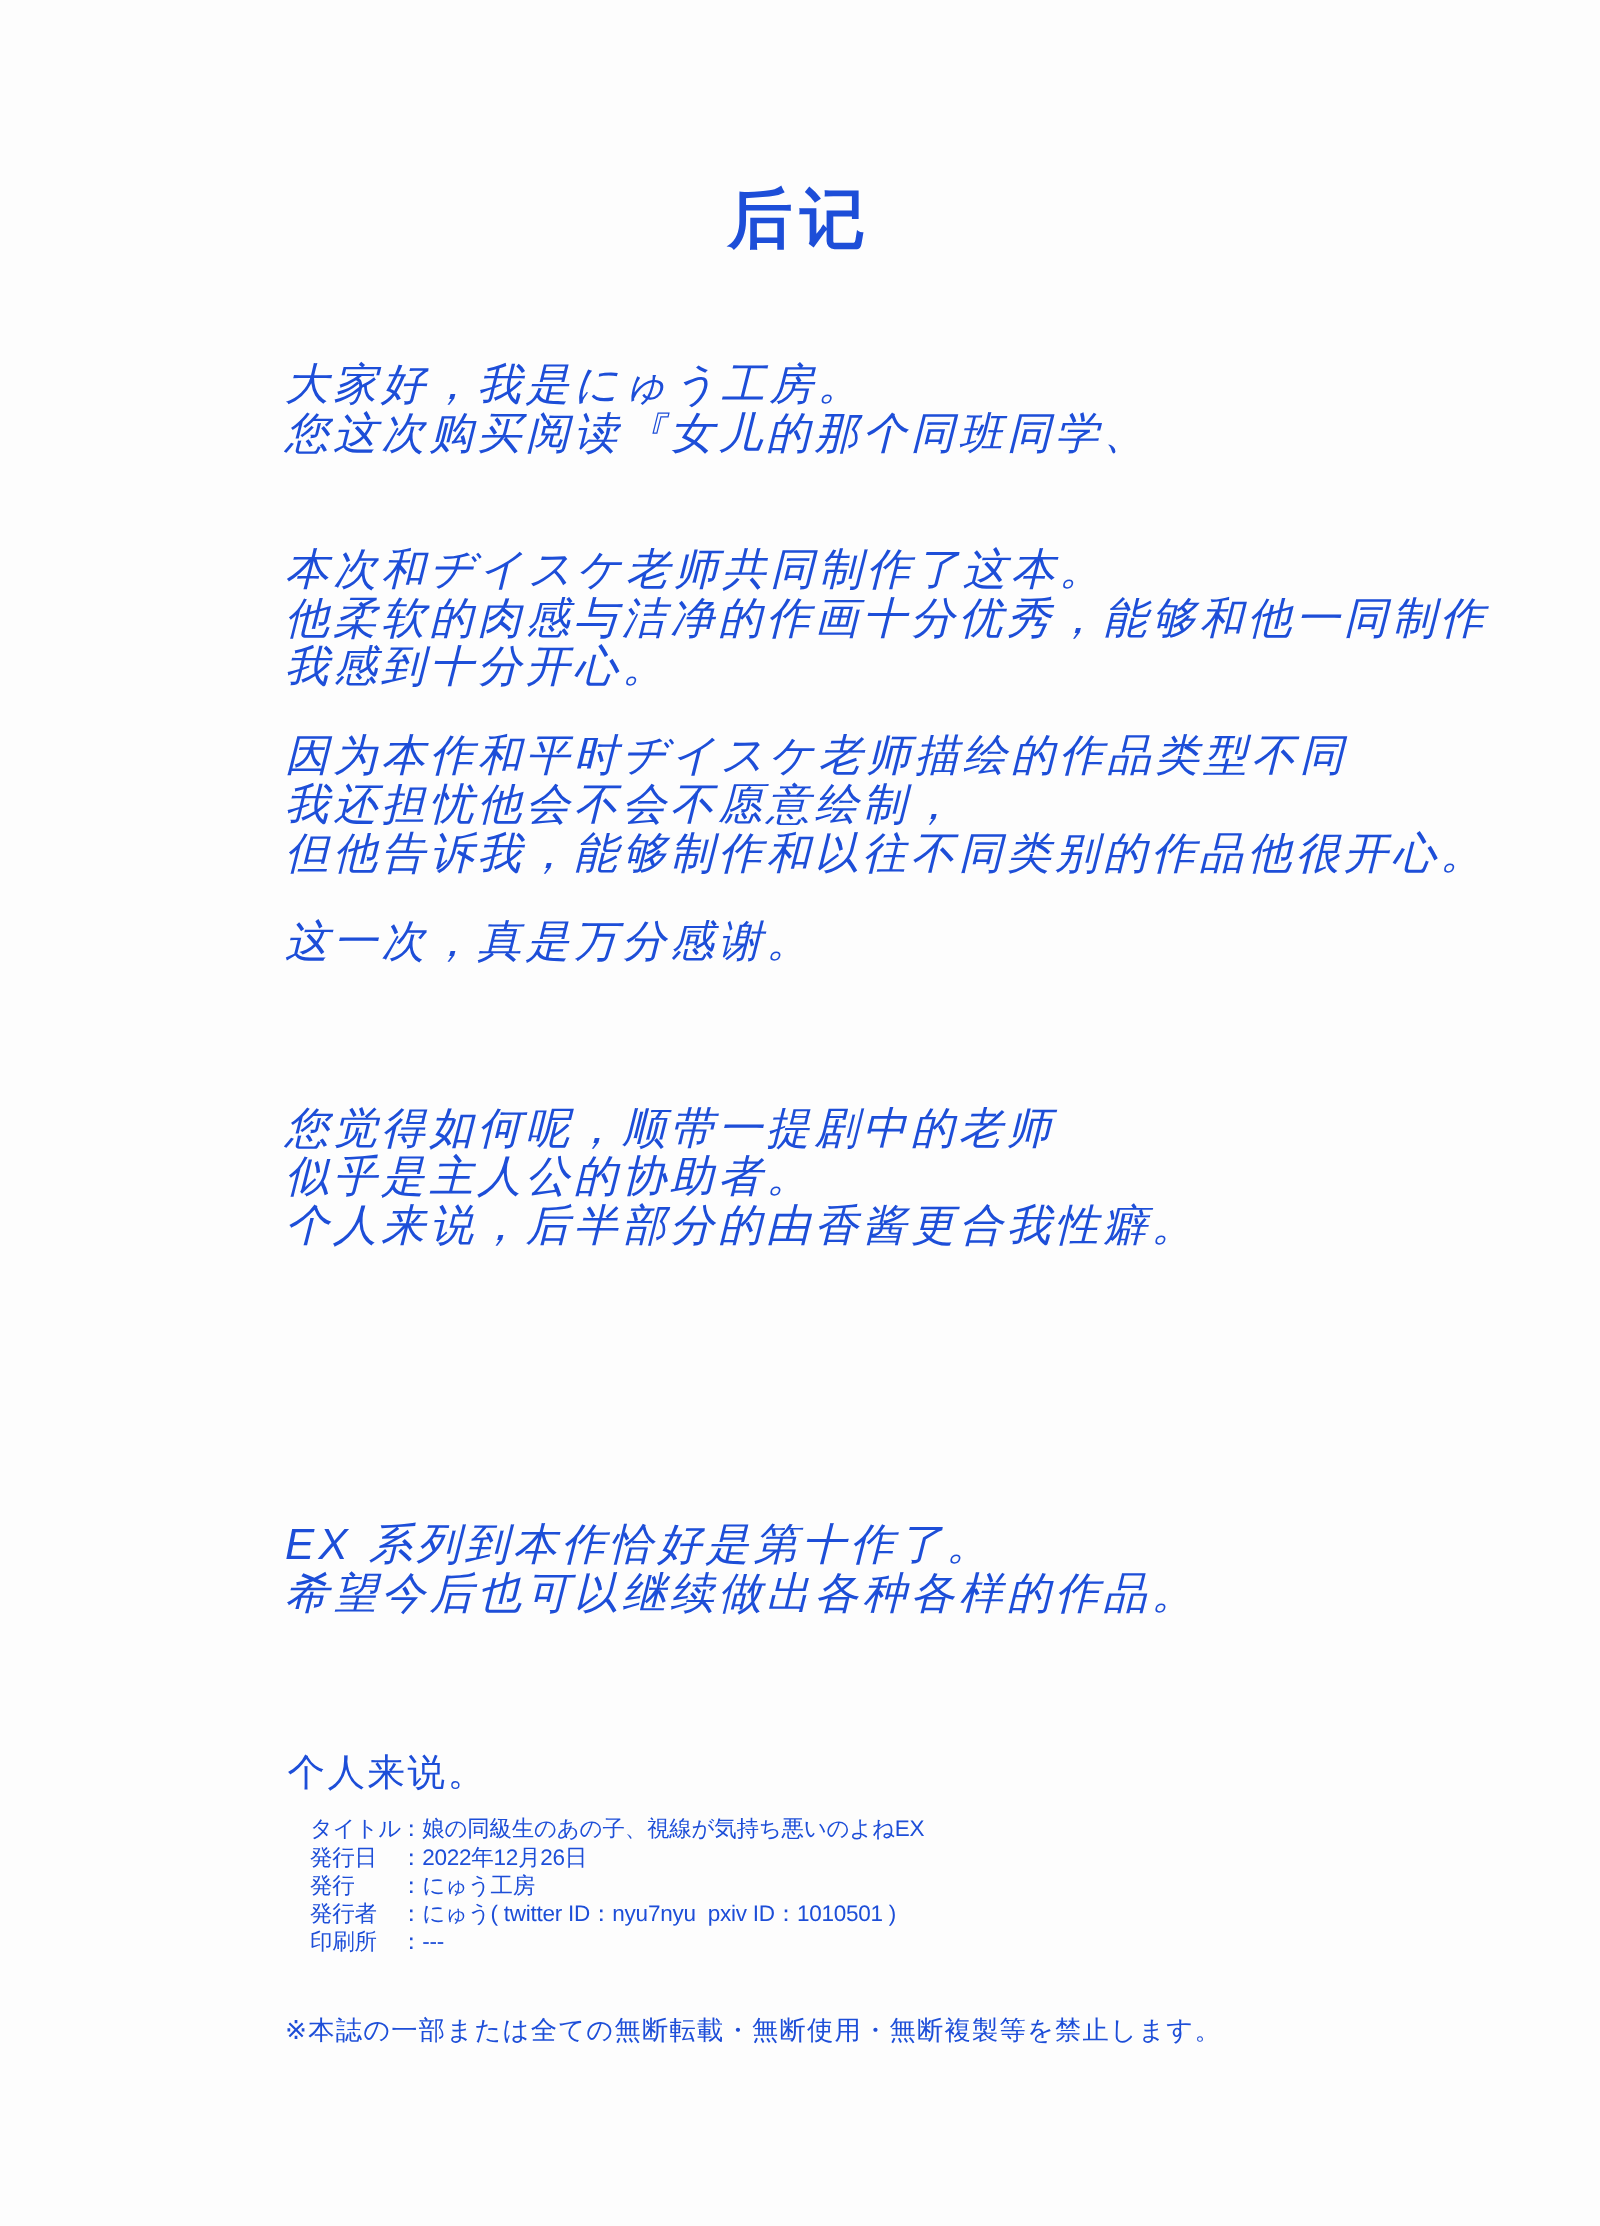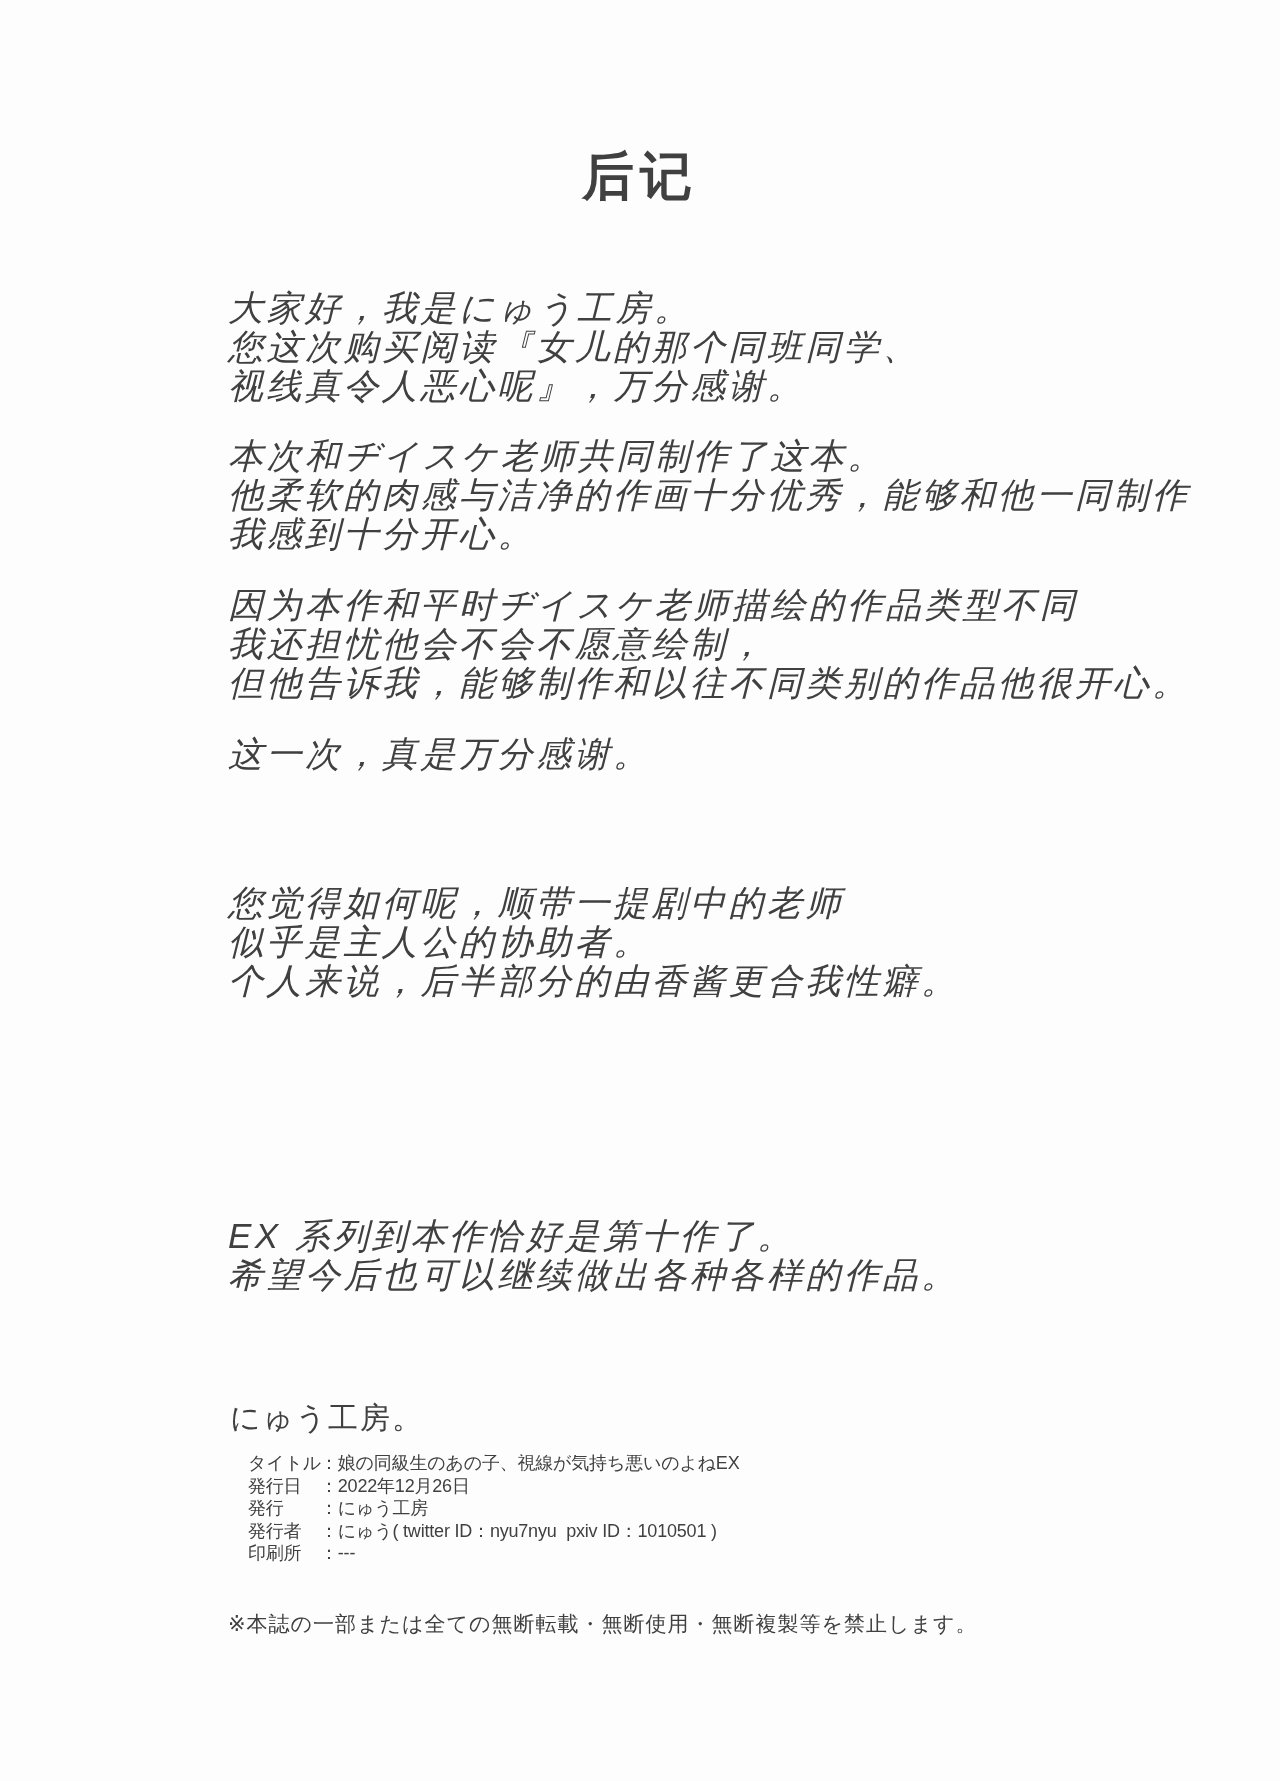--- a/index.html
+++ b/index.html
@@ -5,21 +5,21 @@
   html, body {
     margin: 0;
     padding: 0;
     background: #ffffff;
   }
   .page {
     position: relative;
     width: 1280px;
     height: 1781px;
     background: #fdfdfd;
-    color: #404040;
+    color: #1d4ed8;
     font-family: "Liberation Sans", "DejaVu Sans", sans-serif;
     overflow: hidden;
   }
   .title {
     position: absolute;
     top: 148px;
     left: 0;
     width: 100%;
     margin: 0;
     text-align: center;
@@ -87,21 +87,20 @@
 </head>
 <body>
 
 <div class="page">
 
   <h1 class="title">后记</h1>
 
   <div class="para para-1">
     <span class="line">大家好，我是にゅう工房。</span>
     <span class="line">您这次购买阅读『女儿的那个同班同学、</span>
-    <span class="line">视线真令人恶心呢』，万分感谢。</span>
   </div>
 
   <div class="para para-3">
     <span class="line">因为本作和平时ヂイスケ老师描绘的作品类型不同</span>
     <span class="line">我还担忧他会不会不愿意绘制，</span>
     <span class="line">但他告诉我，能够制作和以往不同类别的作品他很开心。</span>
   </div>
 
   <div class="para para-2">
     <span class="line">本次和ヂイスケ老师共同制作了这本。</span>
@@ -118,21 +117,21 @@
     <span class="line">似乎是主人公的协助者。</span>
     <span class="line">个人来说，后半部分的由香酱更合我性癖。</span>
   </div>
 
 
   <div class="para para-7">
     <span class="line">EX 系列到本作恰好是第十作了。</span>
     <span class="line">希望今后也可以继续做出各种各样的作品。</span>
   </div>
 
-  <div class="colophon-heading">にゅう工房。</div>
+  <div class="colophon-heading">个人来说。</div>
 
   <div class="colophon">
     <div class="crow">
       <span class="clabel">タイトル</span>
       <span class="ccolon">：</span>
       <span class="cvalue">娘の同級生のあの子、視線が気持ち悪いのよねEX</span>
     </div>
     <div class="crow">
       <span class="clabel">発行日</span>
       <span class="ccolon">：</span>

